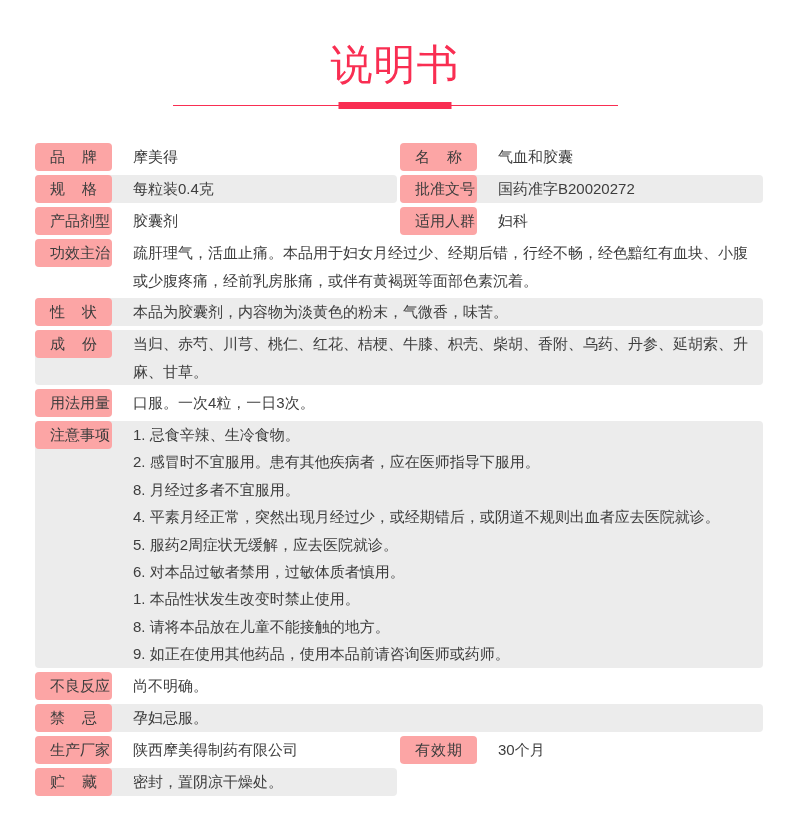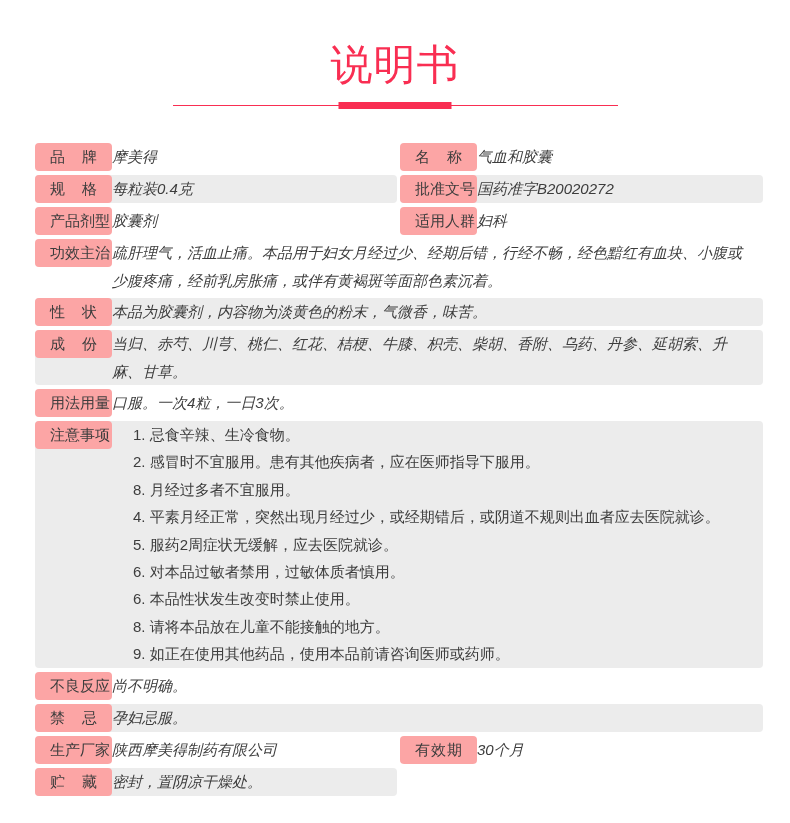--- a/index.html
+++ b/index.html
@@ -40,24 +40,23 @@
   .lbl {
     flex:0 0 77px; width:77px; height:28px;
     padding:0 15px;
     background:#fca5a5; border-radius:4px;
     font-size:15px; line-height:28px;
     text-align:justify; text-align-last:justify;
     color:#3d3d3d;
     white-space:nowrap;
   }
   .val {
-    flex:1; padding-right:8px;
+    flex:1; margin-left:21px; padding-right:8px;
     font-size:15px; line-height:27.5px;
     min-height:28px;
-    font-style:italic;
   }
   .notes { flex:1; margin-left:21px; padding-right:8px; }
   .notes .note-item { font-size:15px; line-height:27.4px; }
 </style>
 </head>
 <body>
 
 <div class="header">
   <div class="title">说明书</div>
   <div class="divider">
@@ -132,21 +131,21 @@
   <div class="row">
     <div class="cell full gray">
       <span class="lbl">注意事项</span>
       <div class="notes">
         <div class="note-item">1. 忌食辛辣、生冷食物。</div>
         <div class="note-item">2. 感冒时不宜服用。患有其他疾病者，应在医师指导下服用。</div>
         <div class="note-item">8. 月经过多者不宜服用。</div>
         <div class="note-item">4. 平素月经正常，突然出现月经过少，或经期错后，或阴道不规则出血者应去医院就诊。</div>
         <div class="note-item">5. 服药2周症状无缓解，应去医院就诊。</div>
         <div class="note-item">6. 对本品过敏者禁用，过敏体质者慎用。</div>
-        <div class="note-item">6. 本品性状发生改变时禁止使用。</div>
+        <div class="note-item">1. 本品性状发生改变时禁止使用。</div>
         <div class="note-item">8. 请将本品放在儿童不能接触的地方。</div>
         <div class="note-item">9. 如正在使用其他药品，使用本品前请咨询医师或药师。</div>
       </div>
     </div>
   </div>
 
   <div class="row">
     <div class="cell full">
       <span class="lbl">不良反应</span>
       <span class="val">尚不明确。</span>

